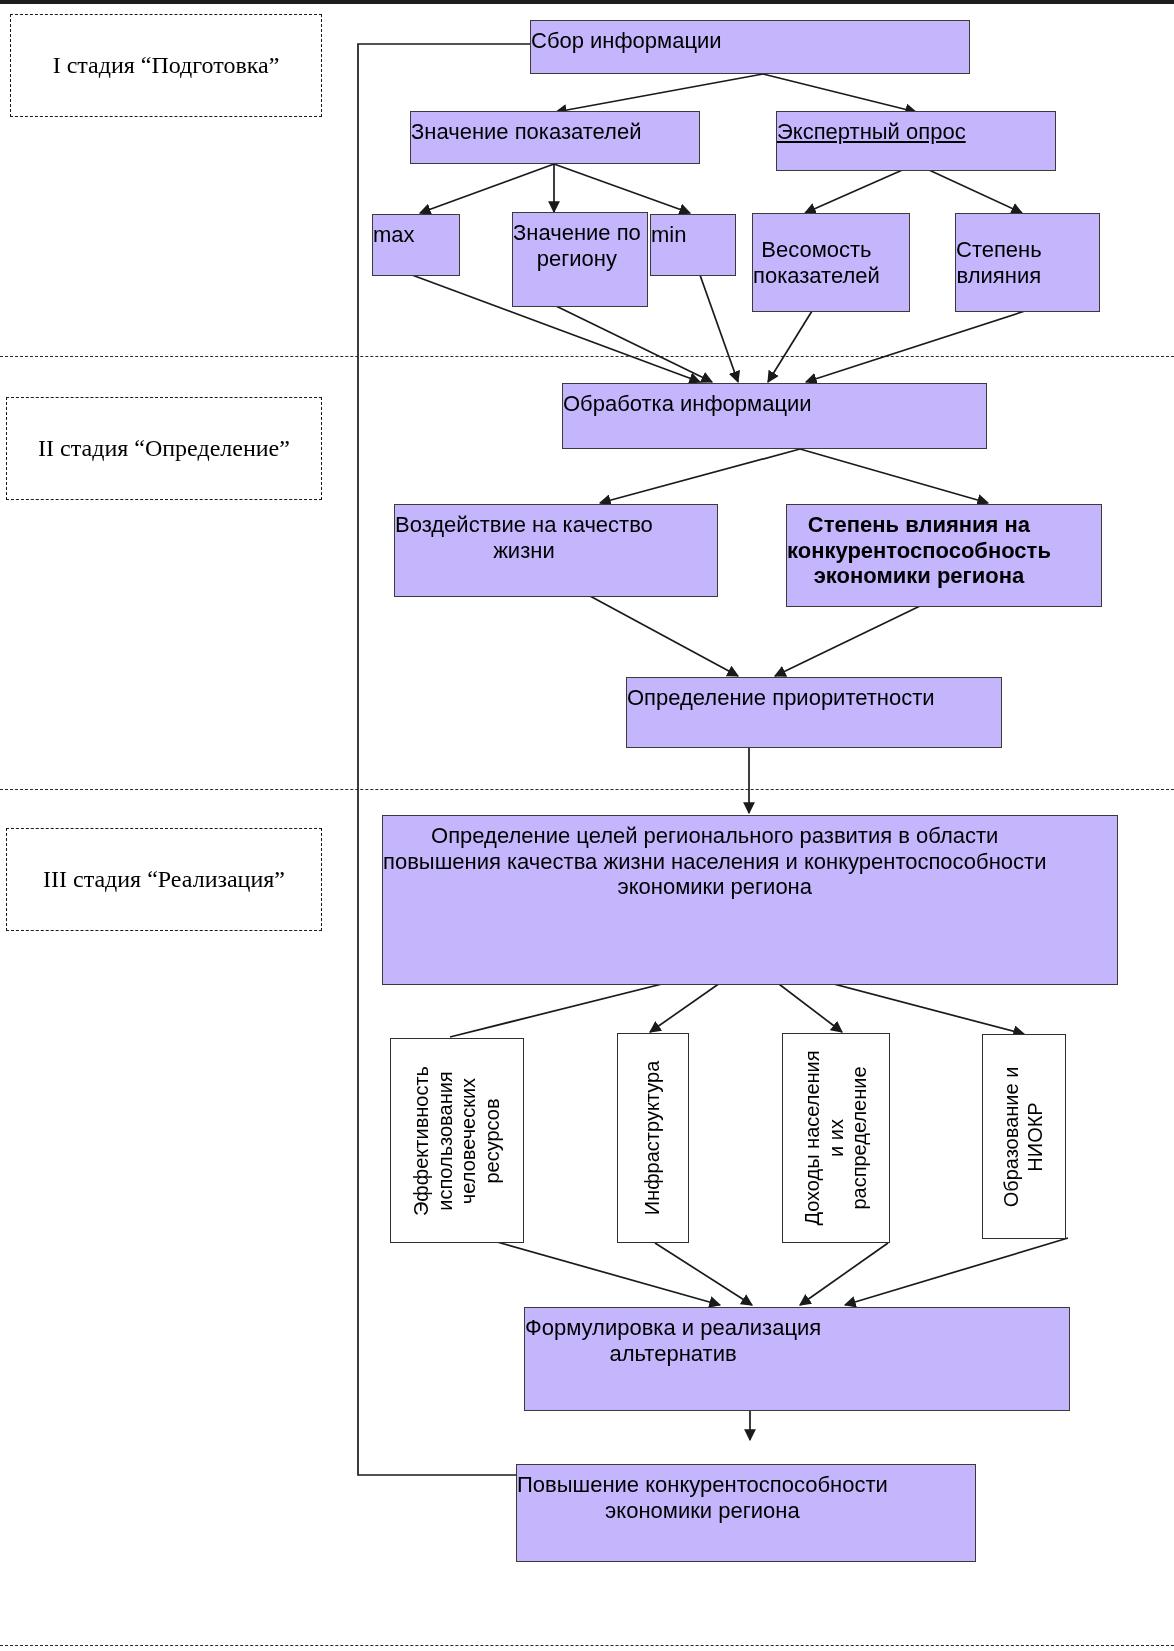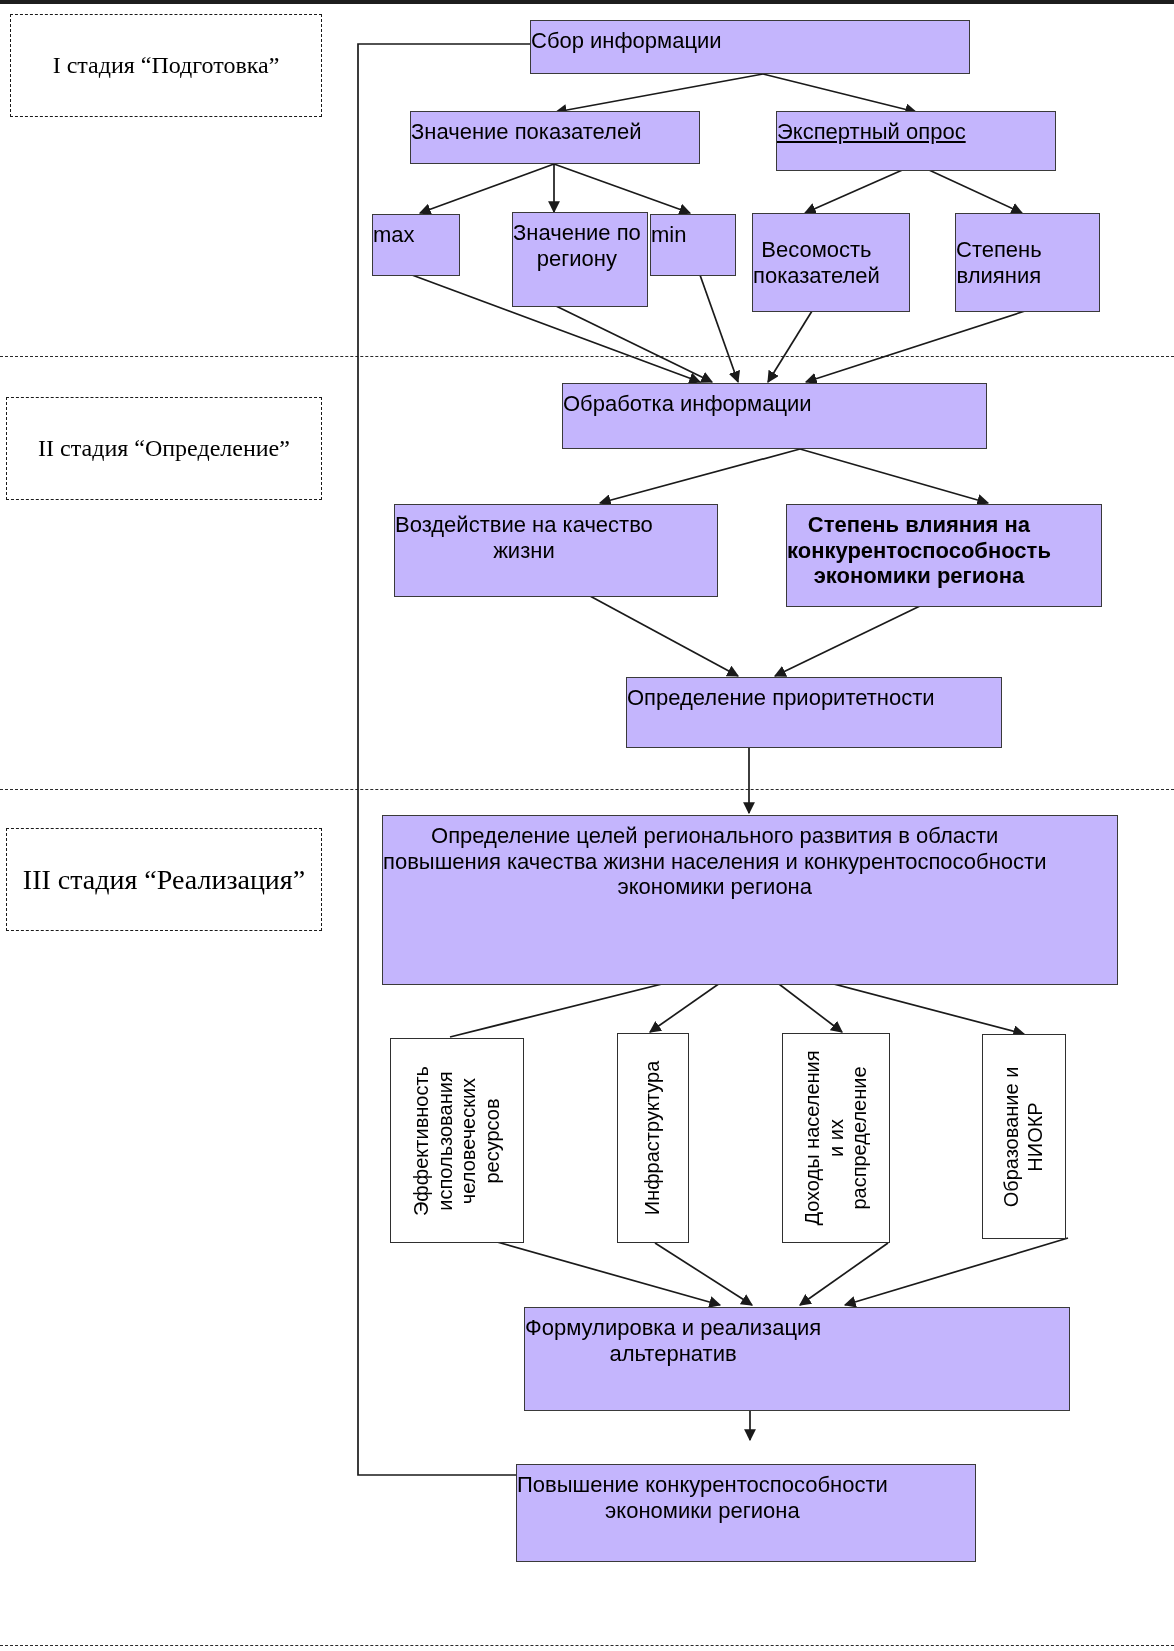--- a/index.html
+++ b/index.html
@@ -117,21 +117,21 @@
   </svg>
 
   <div class="stage" style="left:10px;top:14px;width:312px;height:103px;font-size:24px;">
     <span>I стадия “Подготовка”</span>
   </div>
 
   <div class="stage" style="left:6px;top:397px;width:316px;height:103px;font-size:24px;">
     <span>II стадия “Определение”</span>
   </div>
 
-  <div class="stage" style="left:6px;top:828px;width:316px;height:103px;font-size:28px;">
+  <div class="stage" style="left:6px;top:828px;width:316px;height:103px;font-size:24px;">
     <span>III стадия “Реализация”</span>
   </div>
 
   <div class="box top" style="left:530px;top:20px;width:440px;height:54px;font-size:22px;">
     <span>Сбор информации</span>
   </div>
 
   <div class="box top" style="left:410px;top:111px;width:290px;height:53px;font-size:22px;">
     <span>Значение показателей</span>
   </div>

